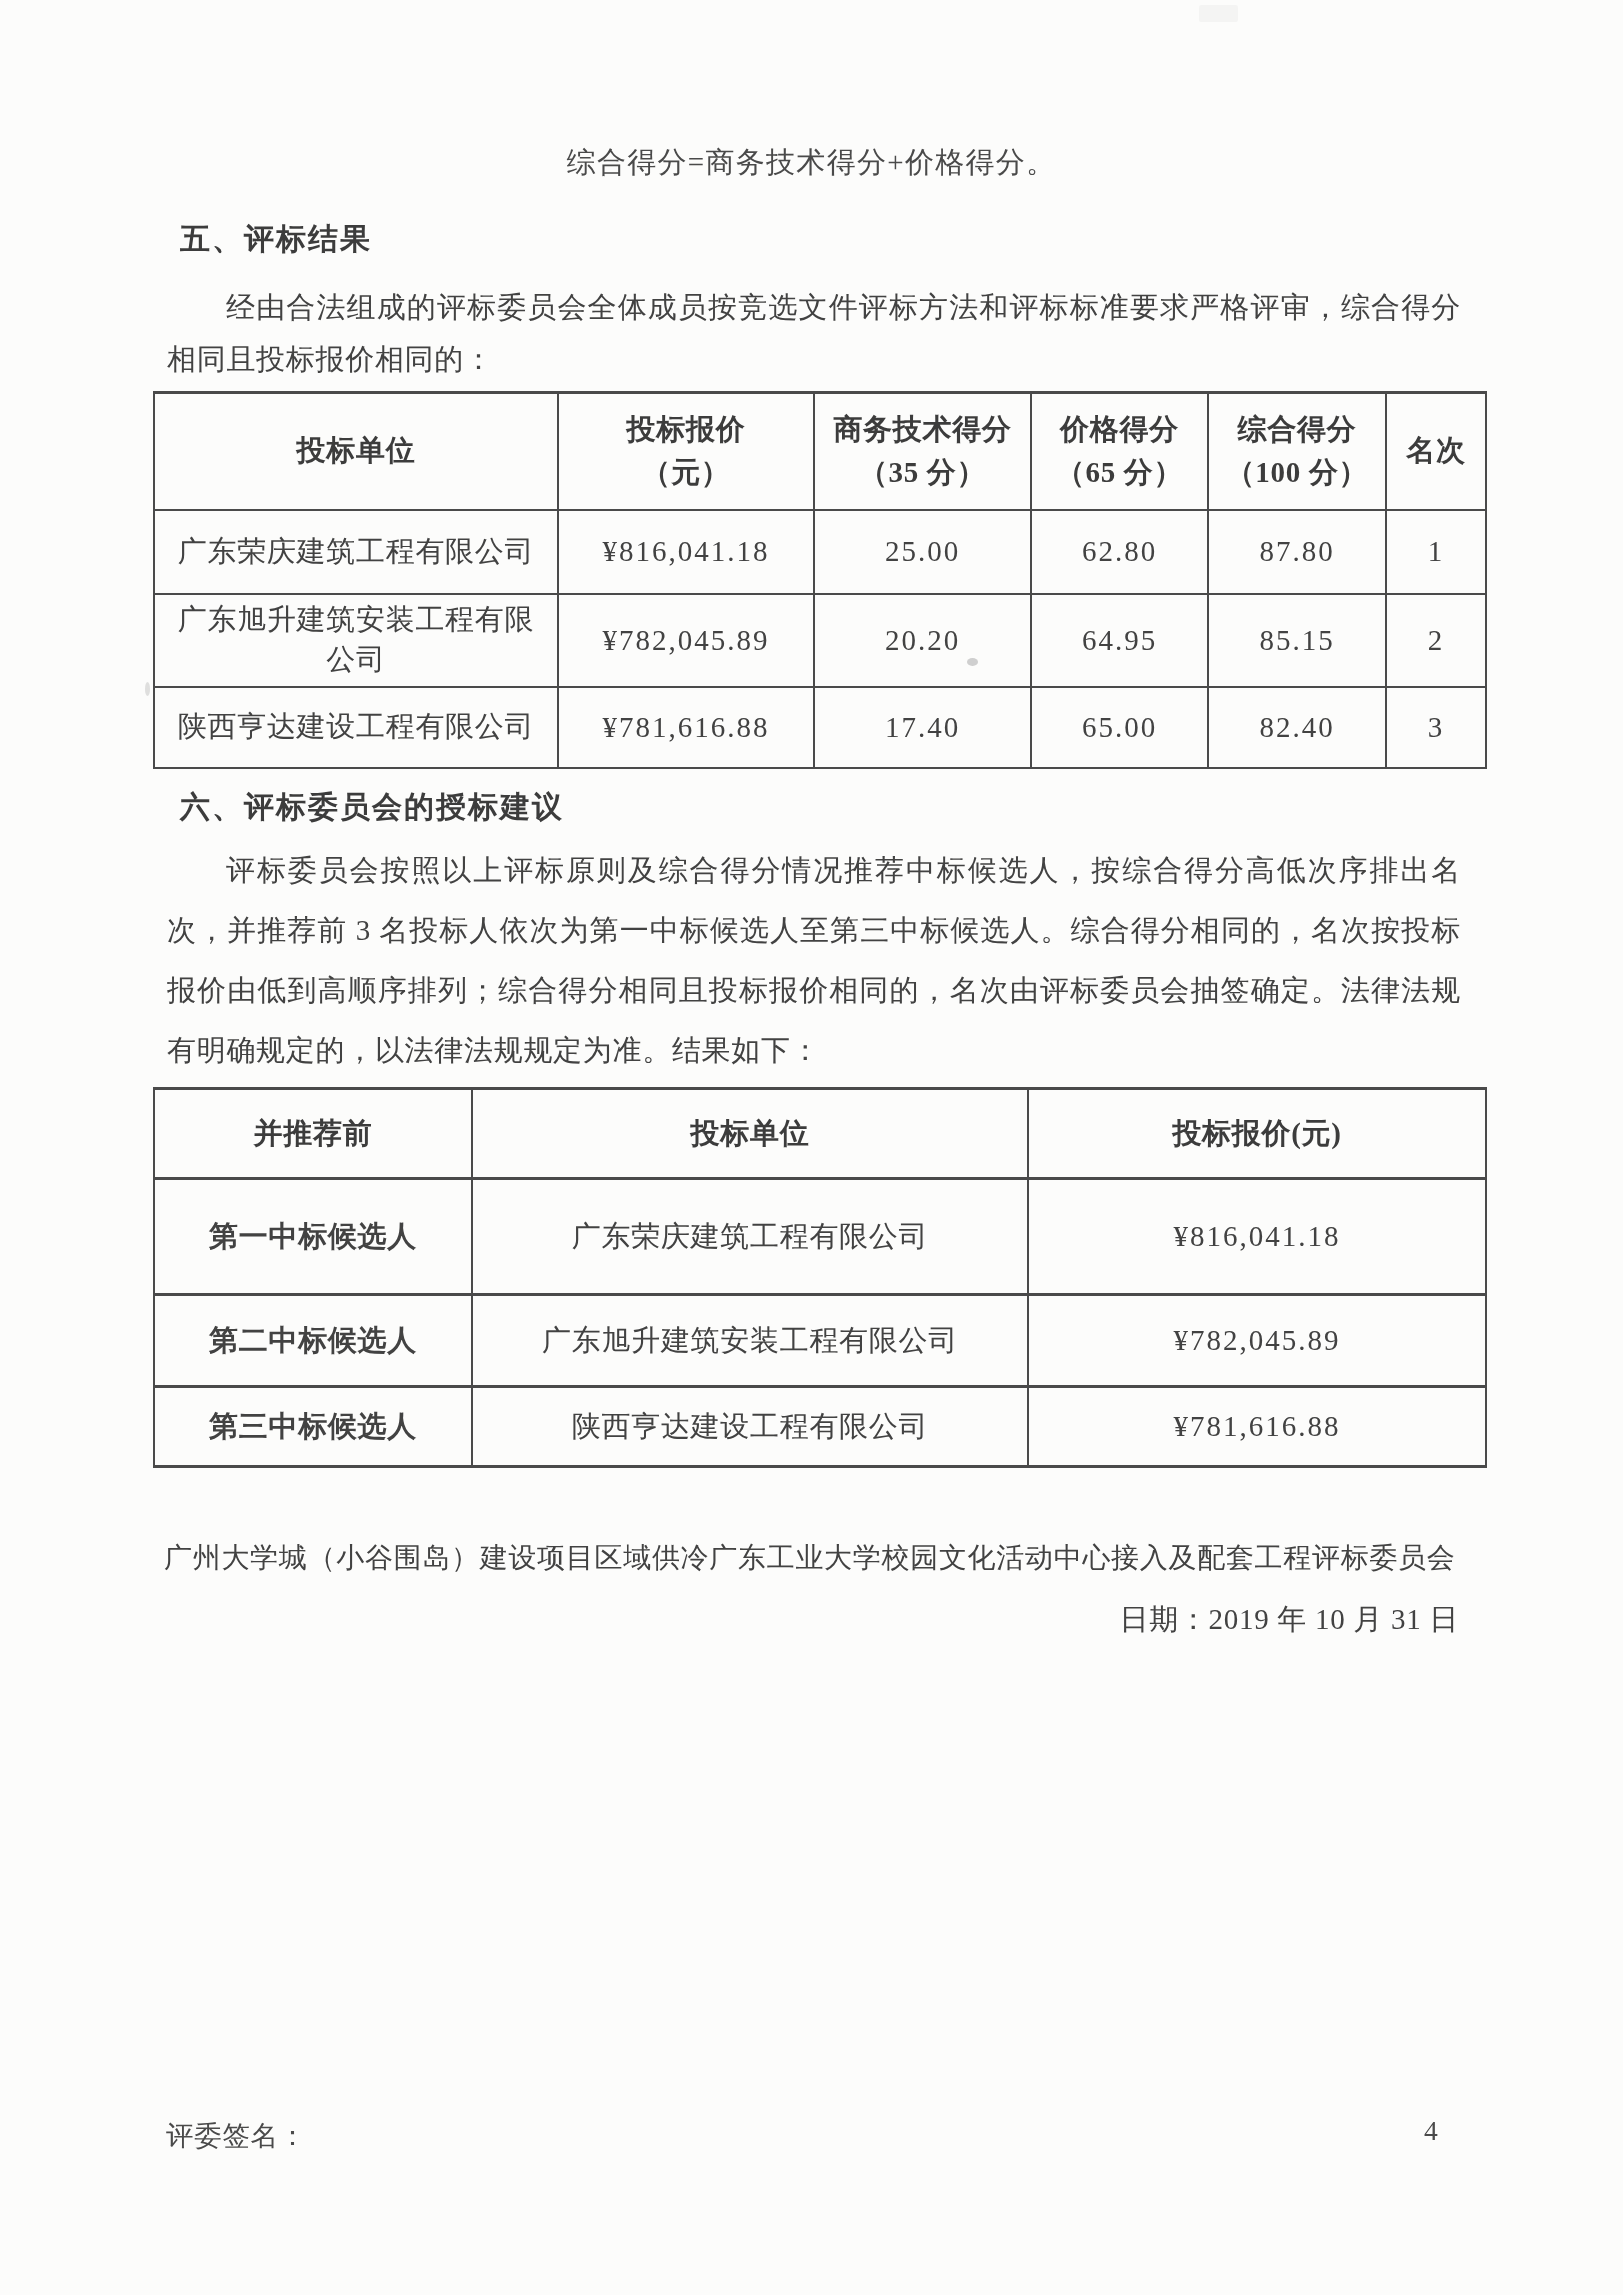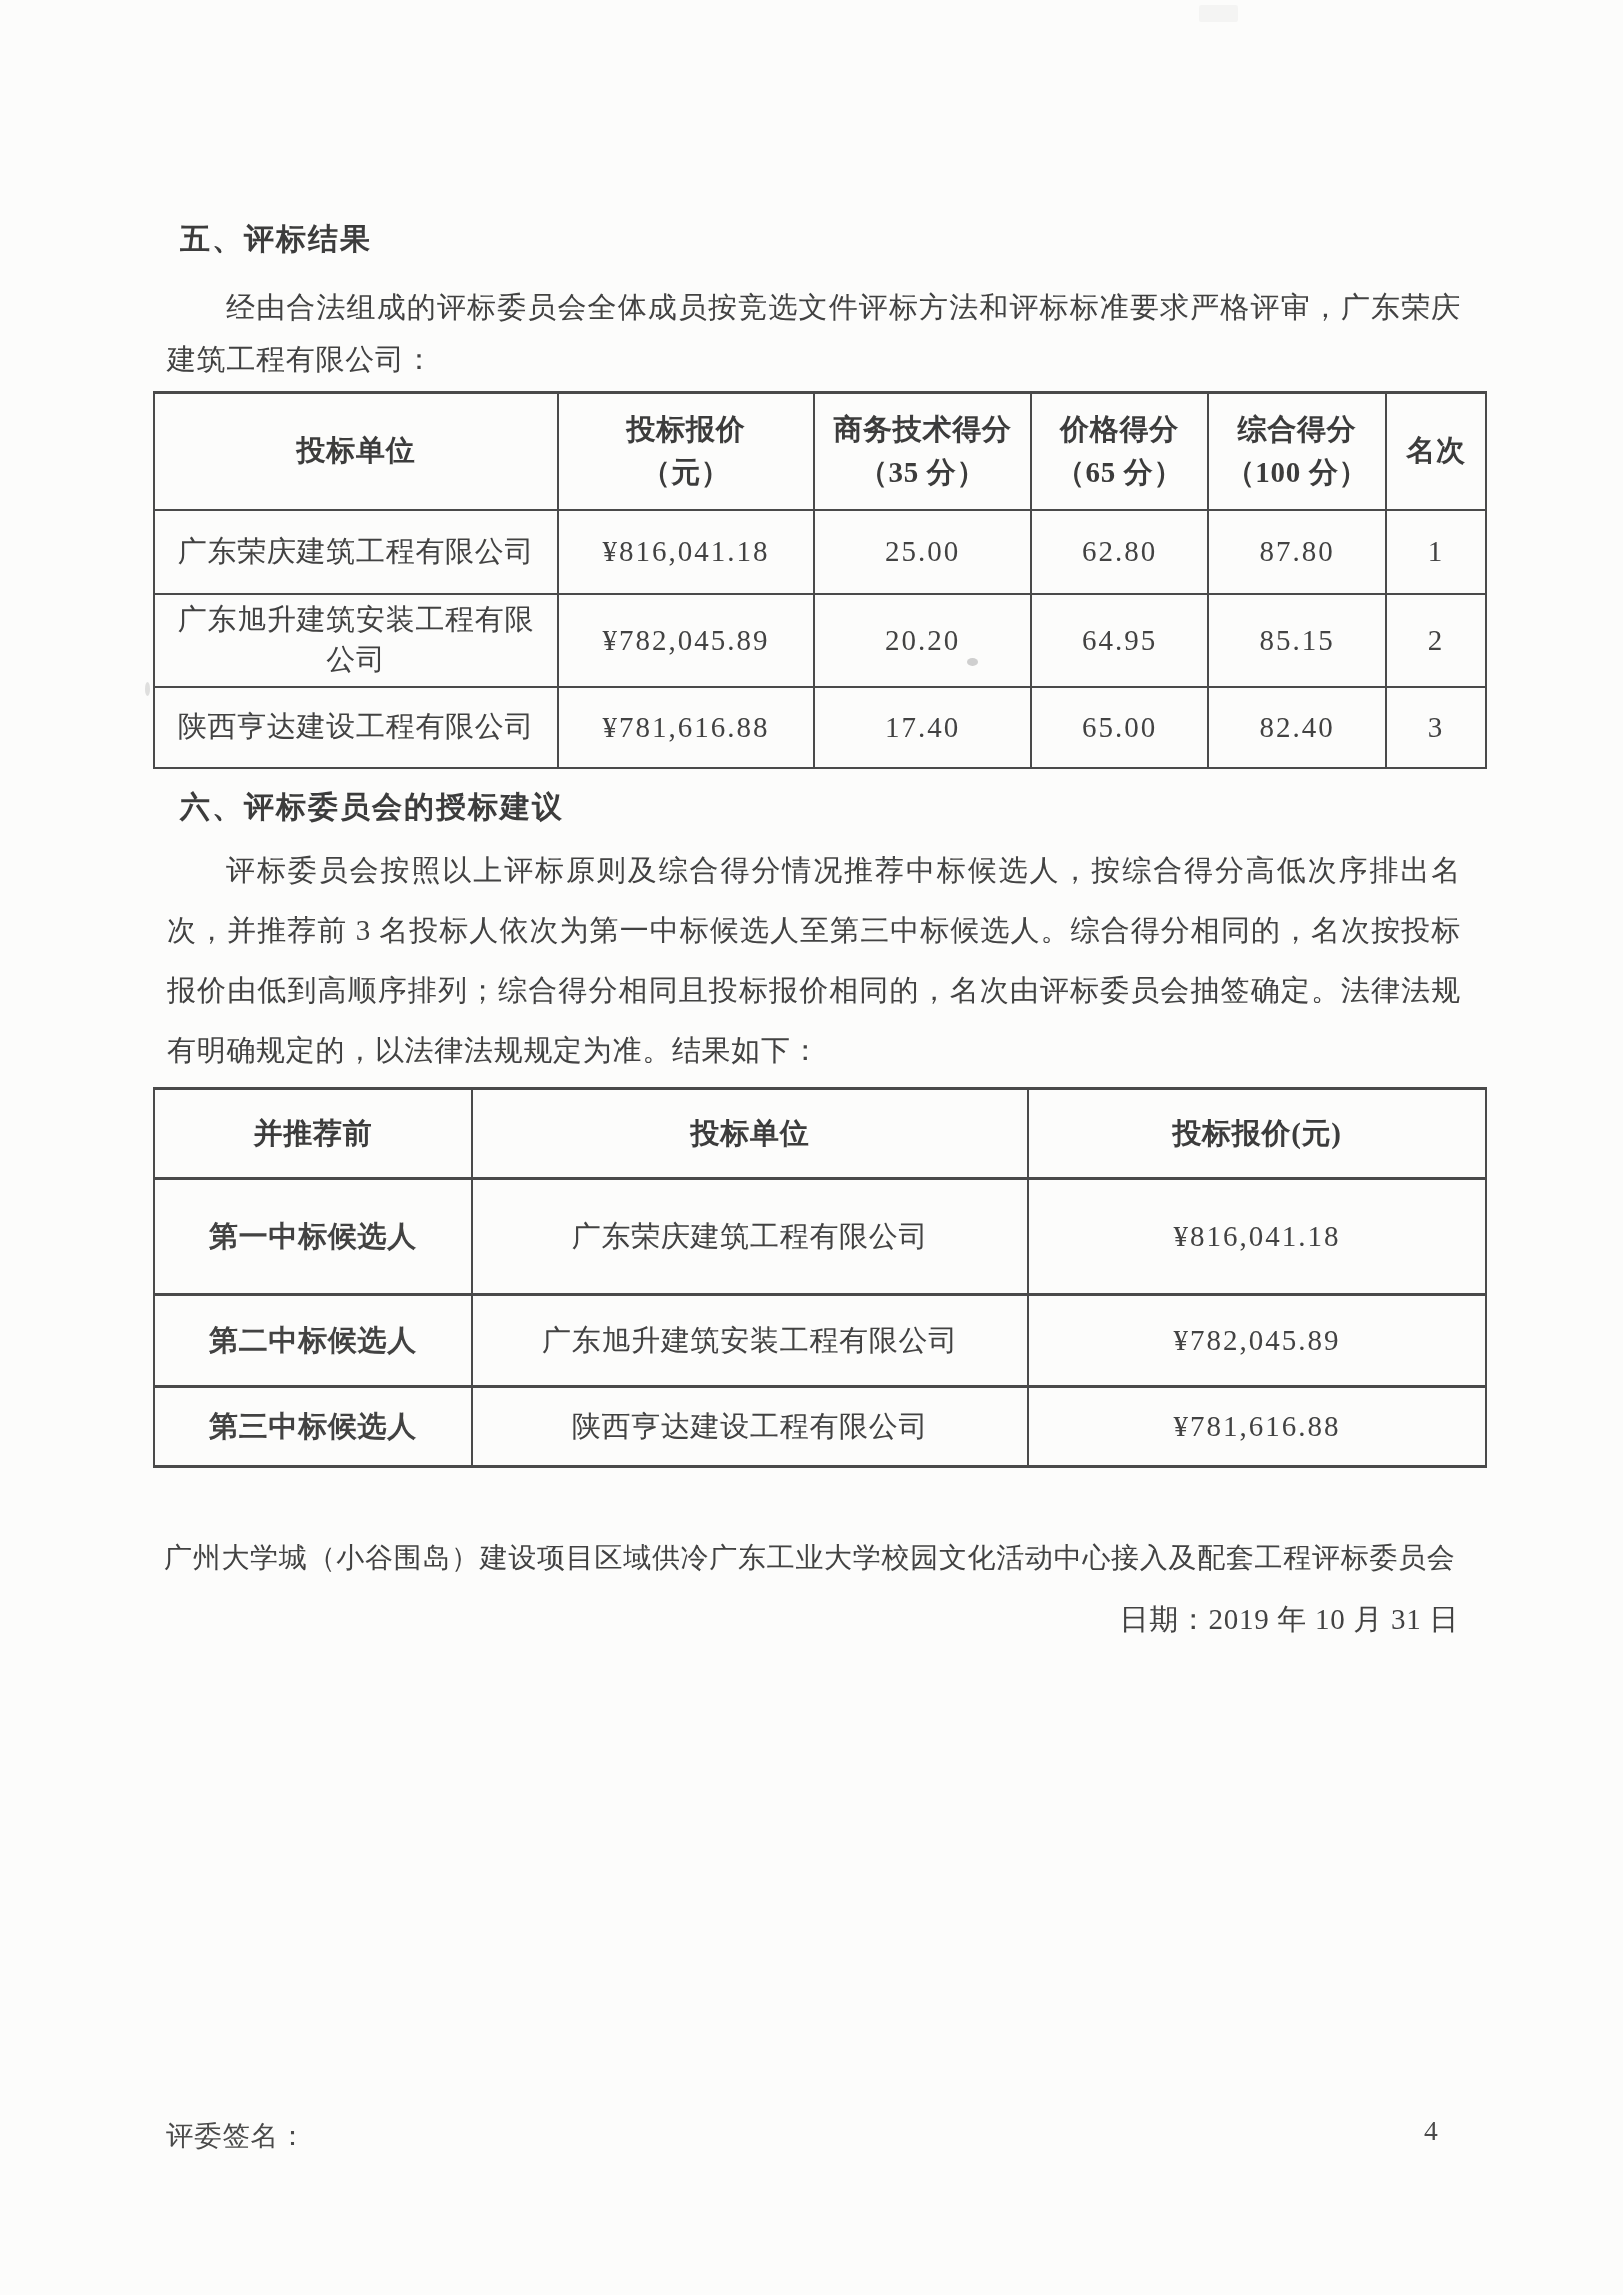--- a/index.html
+++ b/index.html
@@ -67,23 +67,24 @@
   .artifact { position:absolute; background:#9a9a9a; opacity:.45; border-radius:50%; }
   .a1 { left:967px; top:658px; width:10.5px; height:7.9px; }
   .a2 { left:145px; top:682px; width:5.2px; height:14.4px; opacity:.3; }
   .a3 { left:1199px; top:5.2px; width:39px; height:17px; opacity:.08; border-radius:2.6px; }
 </style>
 </head>
 <body>
 
 <div class="page">
 
+  <div class="formula">综合得分=商务技术得分+价格得分。</div>
 
   <h2 class="sec-heading h5">五、评标结果</h2>
-  <p class="para p5">经由合法组成的评标委员会全体成员按竞选文件评标方法和评标标准要求严格评审，广东荣庆建筑工程有限公司：</p>
+  <p class="para p5">经由合法组成的评标委员会全体成员按竞选文件评标方法和评标标准要求严格评审，综合得分相同且投标报价相同的：</p>
 
   <table class="t1">
     <colgroup>
       <col style="width:404px">
         <col style="width:256px">
         <col style="width:217px">
       <col style="width:177px">
         <col style="width:178px">
         <col style="width:100px">
     </colgroup>

